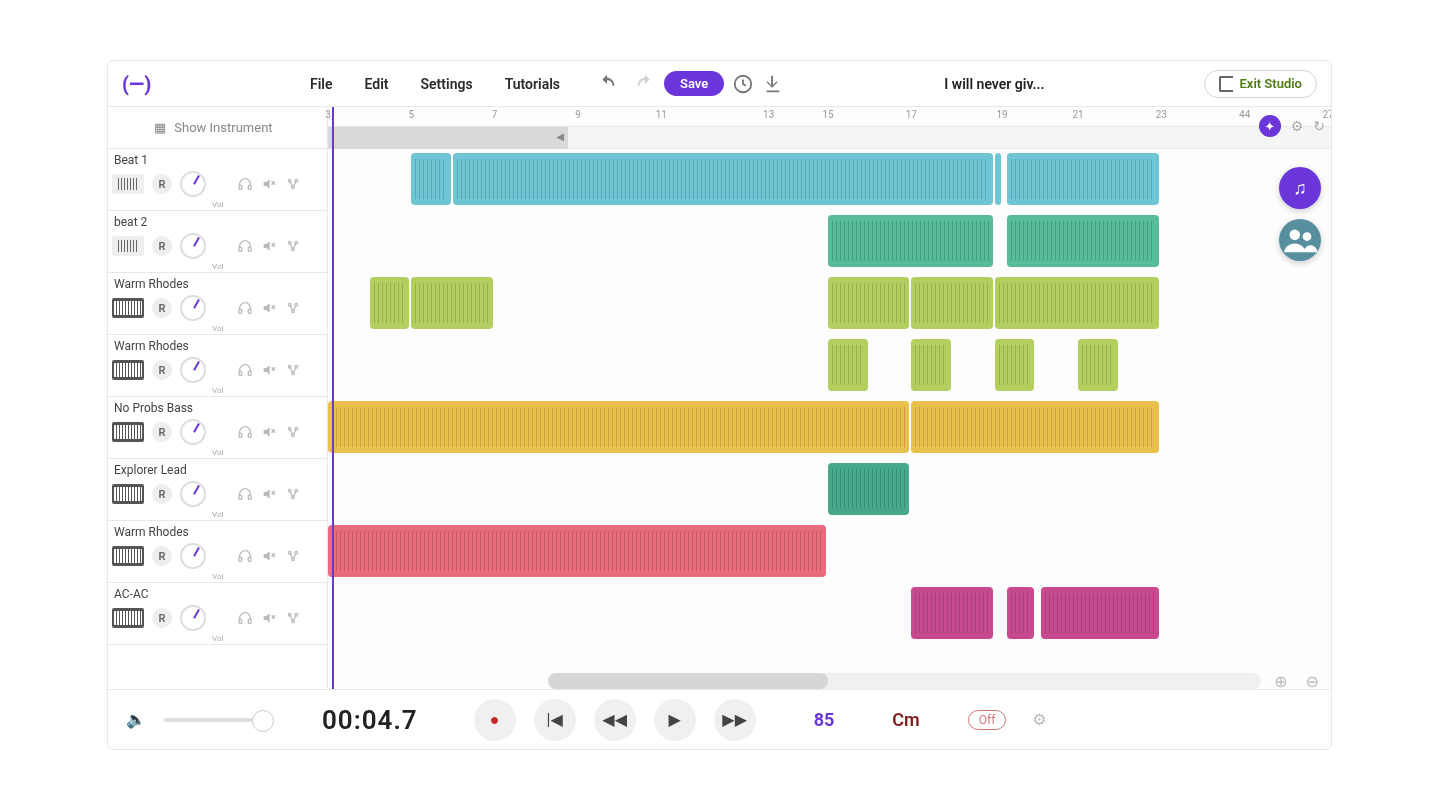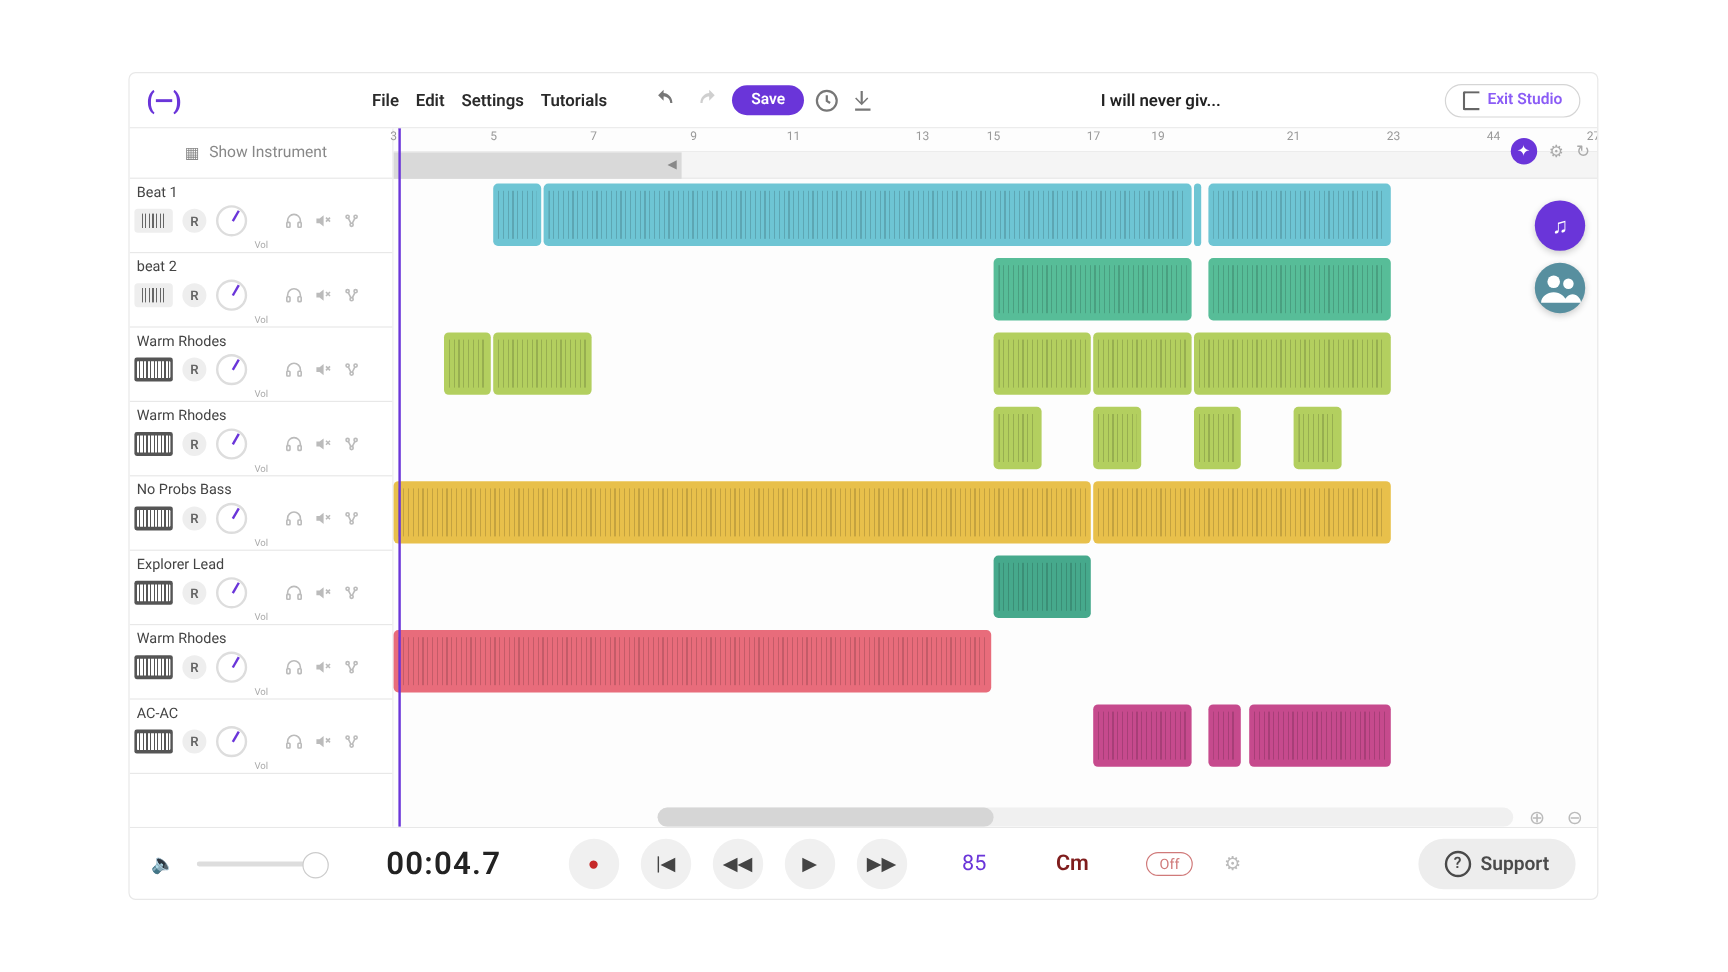--- a/index.html
+++ b/index.html
@@ -1,26 +1,26 @@
 <!DOCTYPE html>
 <html><head>
 <meta charset="utf-8">
 <style>
 * { box-sizing: border-box; margin: 0; padding: 0; }
 body { font-family: -apple-system, "Segoe UI", Roboto, Arial, sans-serif; background: #fff; width: 1440px; height: 810px; overflow: hidden; color: #333; }
 .app { position: absolute; left: 107px; top: 60px; width: 1225px; height: 690px; background: #fff; border: 1px solid #e8e8e8; border-radius: 6px; display: flex; flex-direction: column; overflow: hidden; }
 .topbar { height: 46px; border-bottom: 1px solid #e8e8e8; display: flex; align-items: center; padding: 0 14px; gap: 8px; }
 .logo { color: #6a35d9; font-weight: 800; font-size: 20px; width: 40px; }
-.menus { display: flex; gap: 14px; margin-left: 140px; }
+.menus { display: flex; gap: 32px; margin-left: 140px; }
 .menu-item { font-size: 14px; font-weight: 600; color: #2a2a2a; cursor: pointer; }
 .tb-icons { display: flex; gap: 16px; margin-left: 28px; align-items: center; }
 .tb-ico { width: 22px; height: 22px; display:flex; align-items:center; justify-content:center; color:#777; }
 .save-btn { background: #6a35d9; color: #fff; border-radius: 16px; padding: 5px 16px; font-size: 13px; font-weight: 600; cursor: pointer; }
 .project-title { margin-left: auto; margin-right: auto; font-size: 14px; font-weight: 600; color: #222; white-space: nowrap; }
-.exit-btn { border: 1px solid #d5d5d5; border-radius: 16px; padding: 5px 14px; font-size: 13px; font-weight: 600; color: #8b5cf6; display:flex; gap:6px; align-items:center; }
+.exit-btn { border: 1px solid #d5d5d5; border-radius: 16px; padding: 5px 14px; font-size: 13px; font-weight: 600; color: #4d7c0f; display:flex; gap:6px; align-items:center; }
 .exit-btn::before { content:""; width:12px;height:12px;border:2px solid #666; border-right:none; border-radius:2px 0 0 2px; }
 .workspace { flex: 1; display: flex; flex-direction: column; position: relative; }
 .arrangement { flex: 1; display: flex; position: relative; overflow: hidden; }
 .track-headers { width: 220px; border-right: 1px solid #e8e8e8; background: #fff; display:flex; flex-direction:column; }
 .show-inst { height: 42px; border-bottom: 1px solid #e8e8e8; display:flex; align-items:center; gap:8px; padding-left: 46px; color:#888; font-size:13px; }
 .track-header { height: 62px; border-bottom: 1px solid #e8e8e8; display:flex; flex-direction:column; padding: 4px 8px 0 4px; }
 .track-name { font-size: 12px; color: #444; margin-left: 2px; }
 .track-controls { display:flex; align-items:center; gap:8px; margin-top: 4px; }
 .inst-ico { width: 32px; height: 20px; background: #eee; border-radius: 3px; display:flex; align-items:center; justify-content:center; }
 .inst-audio::after { content:""; width:20px; height:12px; background:
@@ -61,21 +61,21 @@
 .hscroll { position:absolute; left:220px; right:70px; bottom:0; height:16px; background:#f0f0f0; border-radius:8px; }
 .hscroll-thumb { position:absolute; left:0; width:280px; height:16px; background:#d6d6d6; border-radius:8px; }
 .zoom-icons { position:absolute; right:12px; bottom:-2px; display:flex; gap:18px; color:#bbb; }
 .transport { height:60px; border-top:1px solid #e8e8e8; display:flex; align-items:center; padding:0 18px; gap:18px; }
 .spk { color:#ccc; }
 .vol-slider { width:110px; height:4px; background:#ddd; border-radius:2px; position:relative; }
 .vol-slider::after { content:""; position:absolute; right:0; top:-8px; width:20px;height:20px;border-radius:50%;background:#fff;border:1px solid #ccc; }
 .time { font-size:26px; font-weight:600; color:#222; margin-left:30px; letter-spacing:1px; }
 .tr-btn { width:42px;height:42px;border-radius:50%; background:#f0f0f0; display:flex;align-items:center;justify-content:center; color:#444; }
 .tr-btn.rec { color:#c62828; }
-.tempo { font-size:18px; font-weight:400; color:#6a35d9; margin-left:28px; }
+.tempo { font-size:18px; font-weight:700; color:#6a35d9; margin-left:40px; }
 .key { font-size:18px; font-weight:600; color:#7f1d1d; margin-left:40px; }
 .off-pill { border:1px solid #d07a7a; color:#d07a7a; font-size:12px; padding:2px 10px; border-radius:12px; margin-left:30px; }
 .gear { color:#bbb; margin-left:8px; }
 .support { margin-left:auto; background:#ededed; border-radius:22px; padding:10px 22px; font-size:16px; font-weight:600; color:#4a4a4a; display:flex; gap:8px; align-items:center; }
 .support::before { content:"?"; border:2px solid #4a4a4a; border-radius:50%; width:18px;height:18px;display:flex;align-items:center;justify-content:center;font-size:13px; }
 svg { width:100%; height:100%; }
 </style>
 </head>
 <body>
 
@@ -342,21 +342,21 @@
       <div class="timeline-area">
         <div class="ruler" id="ruler">
             <span class="tick" style="left: 0px;">3</span>
             <span class="tick" style="left: 83.3333px;">5</span>
             <span class="tick" style="left: 166.667px;">7</span>
             <span class="tick" style="left: 250px;">9</span>
             <span class="tick" style="left: 333.333px;">11</span>
             <span class="tick" style="left: 416.667px; margin-left: 24px;">13</span>
             <span class="tick" style="left: 500px;">15</span>
             <span class="tick" style="left: 583.333px;">17</span>
-            <span class="tick" style="left: 637px; text-align: right;">19</span>
+            <span class="tick" style="left: 674px; text-align: right;">19</span>
             <span class="tick" style="left: 750px;">21</span>
             <span class="tick" style="left: 833.333px;">23</span>
             <span class="tick" style="left: 916.667px;">44</span>
             <span class="tick" style="left: 1000px;">27</span>
           </div>
         <div class="scroll-minimap">
           <div class="mini-handle"></div>
         </div>
         <div class="clips" id="clips">
             <div class="clip blue" style="left: 83.3333px; width: 39.6667px; top: 4px;"></div>
@@ -416,18 +416,15 @@
       <div style="width:20px"></div>
       <div class="tr-btn rec">●</div>
       <div class="tr-btn">|◀</div>
       <div class="tr-btn">◀◀</div>
       <div class="tr-btn">▶</div>
       <div class="tr-btn">▶▶</div>
       <div class="tempo">85</div>
       <div class="key">Cm</div>
       <div class="off-pill">Off</div>
       <div class="gear">⚙</div>
-      <div class="support">
-          <span>Support</span>
-        </div>
     </div>
   </div>
 </div>
 
 </body></html>

